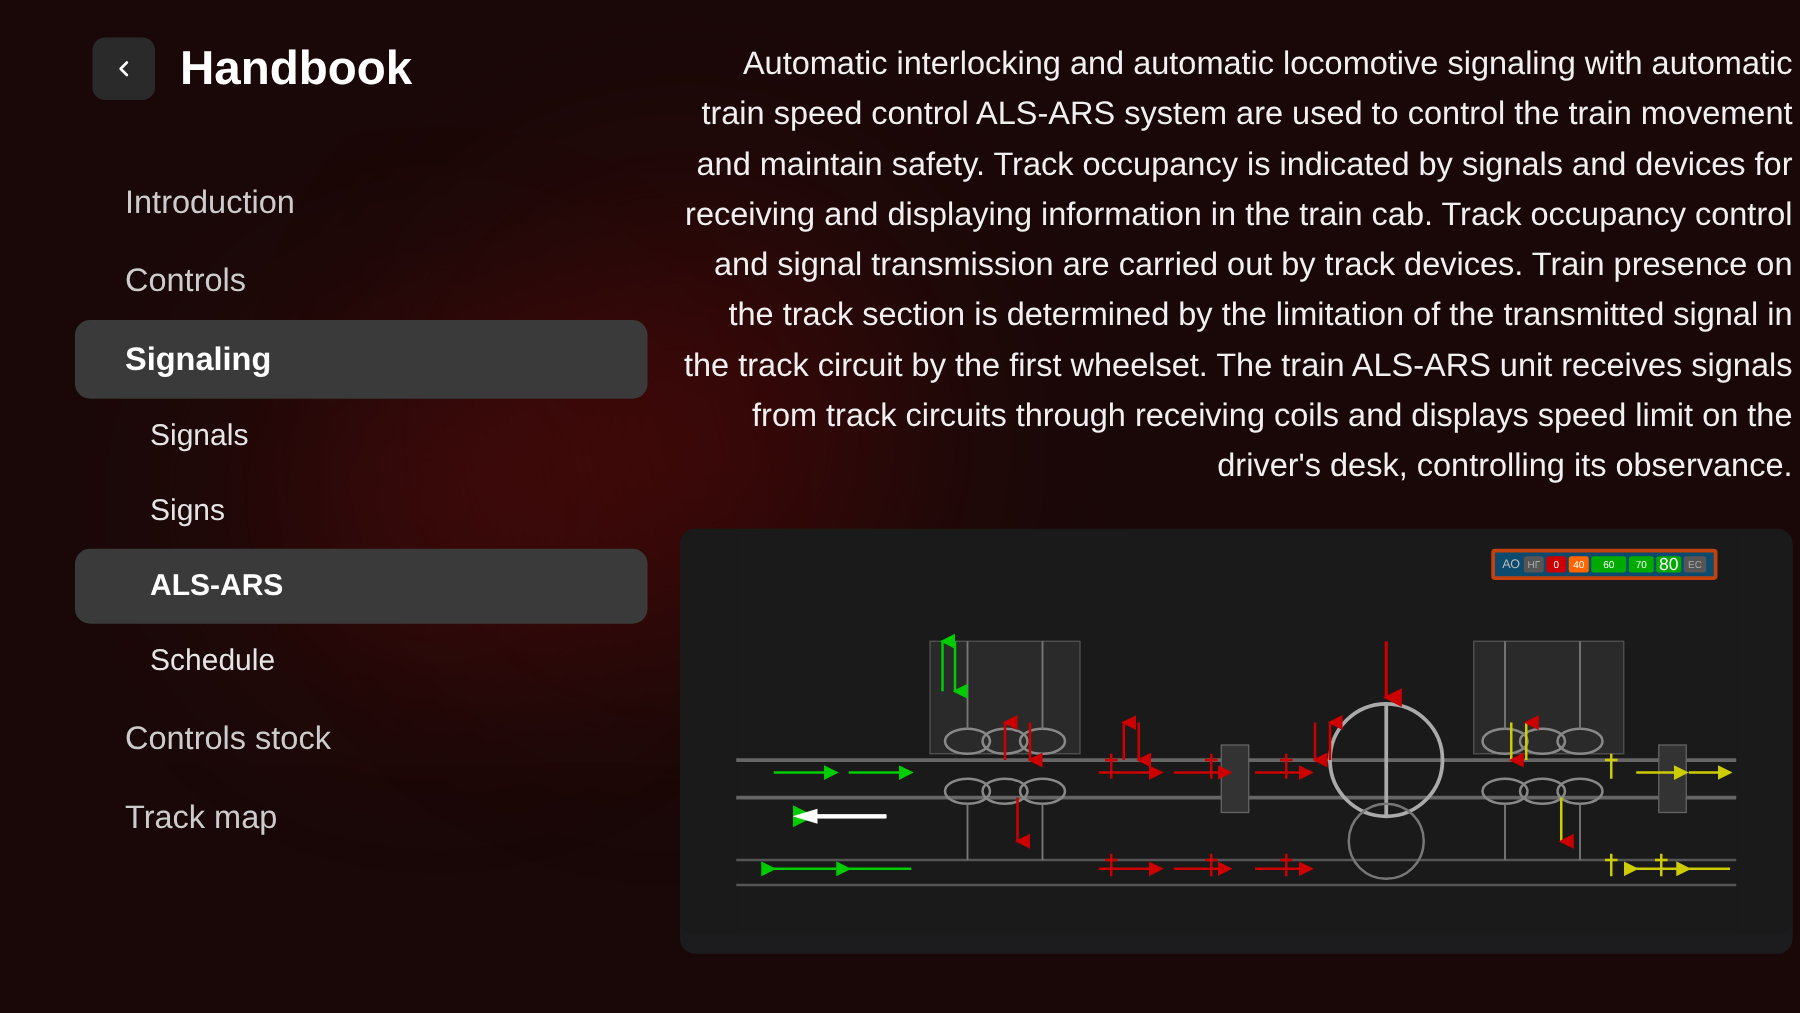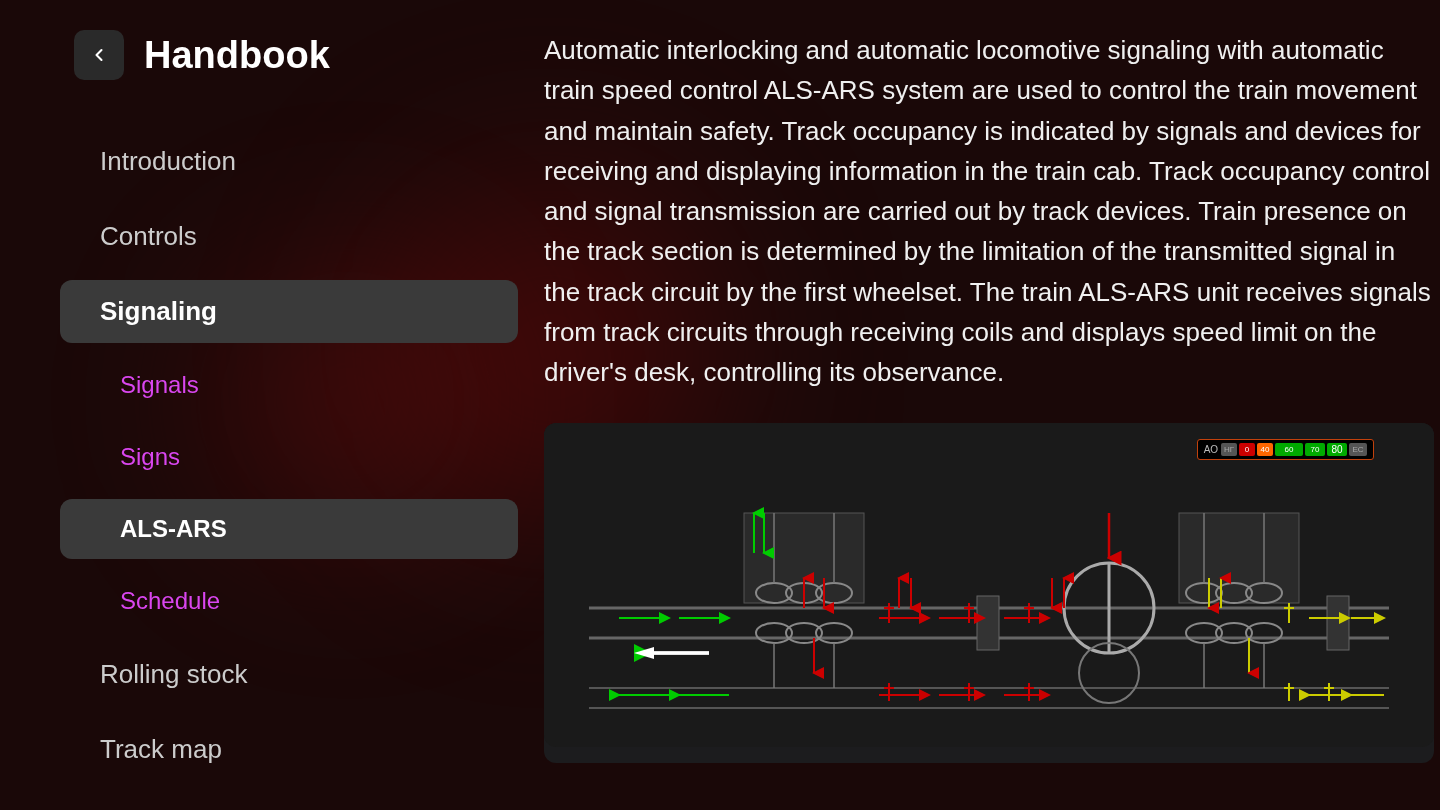--- a/index.html
+++ b/index.html
@@ -86,21 +86,21 @@
 
     .sidebar-title {
       font-size: 38px;
       font-weight: 600;
       color: #ffffff;
     }
 
     .sidebar-nav {
       display: flex;
       flex-direction: column;
-      gap: 12px;
+      gap: 0;
     }
 
     .nav-item {
       padding: 16px 40px;
       font-size: 26px;
       color: #cccccc;
       cursor: pointer;
       border-radius: 12px;
       margin: 0 16px;
       transition: background 0.2s;
@@ -108,21 +108,21 @@
 
     .nav-item.active {
       background: #3a3a3a;
       color: #ffffff;
       font-weight: 600;
     }
 
     .nav-item.sub {
       padding-left: 60px;
       font-size: 24px;
-      color: #d946ef;
+      color: #e5e5e5;
     }
 
     .nav-item.sub.active {
       background: #3a3a3a;
       color: #ffffff;
       font-weight: 600;
     }
 
     
     .main-content {
@@ -142,20 +142,21 @@
       background: rgba(255,255,255,0.2);
       border-radius: 3px;
     }
 
     .content-text {
       font-size: 26px;
       line-height: 1.55;
       color: #f0f0f0;
       margin-bottom: 30px;
       font-weight: 400;
+      text-align: right;
     }
 
     
     .diagram-container {
       width: 100%;
       background: #1c1c1e;
       border-radius: 12px;
       overflow: hidden;
       position: relative;
       min-height: 340px;
@@ -186,41 +187,41 @@
     </div>
 
     <nav class="sidebar-nav">
       <div class="nav-item">Introduction</div>
       <div class="nav-item">Controls</div>
       <div class="nav-item active">Signaling</div>
       <div class="nav-item sub">Signals</div>
       <div class="nav-item sub">Signs</div>
       <div class="nav-item sub active">ALS-ARS</div>
       <div class="nav-item sub">Schedule</div>
-      <div class="nav-item">Rolling stock</div>
+      <div class="nav-item">Controls stock</div>
       <div class="nav-item">Track map</div>
     </nav>
   </aside>
 
   <main class="main-content">
     <p class="content-text">Automatic interlocking and automatic locomotive signaling with automatic train speed control ALS-ARS system are used to control the train movement and maintain safety. Track occupancy is indicated by signals and devices for receiving and displaying information in the train cab. Track occupancy control and signal transmission are carried out by track devices. Train presence on the track section is determined by the limitation of the transmitted signal in the track circuit by the first wheelset. The train ALS-ARS unit receives signals from track circuits through receiving coils and displays speed limit on the driver's desk, controlling its observance.</p>
 
     <div class="diagram-container">
 
       <div style="position: relative; width: 100%; background: #1a1a1a; border-radius: 12px; overflow: hidden;">
         
-        <div style="position: absolute; top: 16px; right: 60px; background: #000000; border: 1px solid #c2410c; border-radius: 3px; display: flex; align-items: center; gap: 3px; padding: 3px 6px; z-index: 10; text-align: right;">
+        <div style="position: absolute; top: 16px; right: 60px; background: #0c4a6e; border: 3px solid #c2410c; border-radius: 3px; display: flex; align-items: center; gap: 3px; padding: 3px 6px; z-index: 10; text-align: right;">
           <span style="color: #bbb; font-size: 10px;">АО</span>
           <div style="display: flex; gap: 2px;">
             <div style="background:#555; color:#aaa; width:16px;height:13px; display:flex;align-items:center;justify-content:center; font-size:8px; border-radius:2px;">НГ</div>
             <div style="background:#cc0000; color:white; width:16px;height:13px; display:flex;align-items:center;justify-content:center; font-size:8px; border-radius:2px;">0</div>
             <div style="background:#ff6600; color:white; width:16px;height:13px; display:flex;align-items:center;justify-content:center; font-size:8px; border-radius:2px;">40</div>
             <div style="background:#00aa00; color:white; width:28px;height:13px; display:flex;align-items:center;justify-content:center; font-size:8px; border-radius:2px;">60</div>
             <div style="background:#00aa00; color:white; width:20px;height:13px; display:flex;align-items:center;justify-content:center; font-size:8px; border-radius:2px;">70</div>
-            <div style="background:#00aa00; color:white; width:20px;height:13px; display:flex;align-items:center;justify-content:center; font-size:10px; border-radius:2px;">80</div>
+            <div style="background:#00aa00; color:white; width:20px;height:13px; display:flex;align-items:center;justify-content:center; font-size:14px; border-radius:2px;">80</div>
             <div style="background:#555; color:#aaa; width:18px;height:13px; display:flex;align-items:center;justify-content:center; font-size:8px; border-radius:2px;">ЕС</div>
           </div>
         </div>
 
         
         <svg class="diagram-svg" viewBox="0 0 800 320" xmlns="http://www.w3.org/2000/svg">
 
           <rect width="800" height="320" fill="#1a1a1a"></rect>
 
           <line x1="0" y1="185" x2="800" y2="185" stroke="#666" stroke-width="3"></line>

